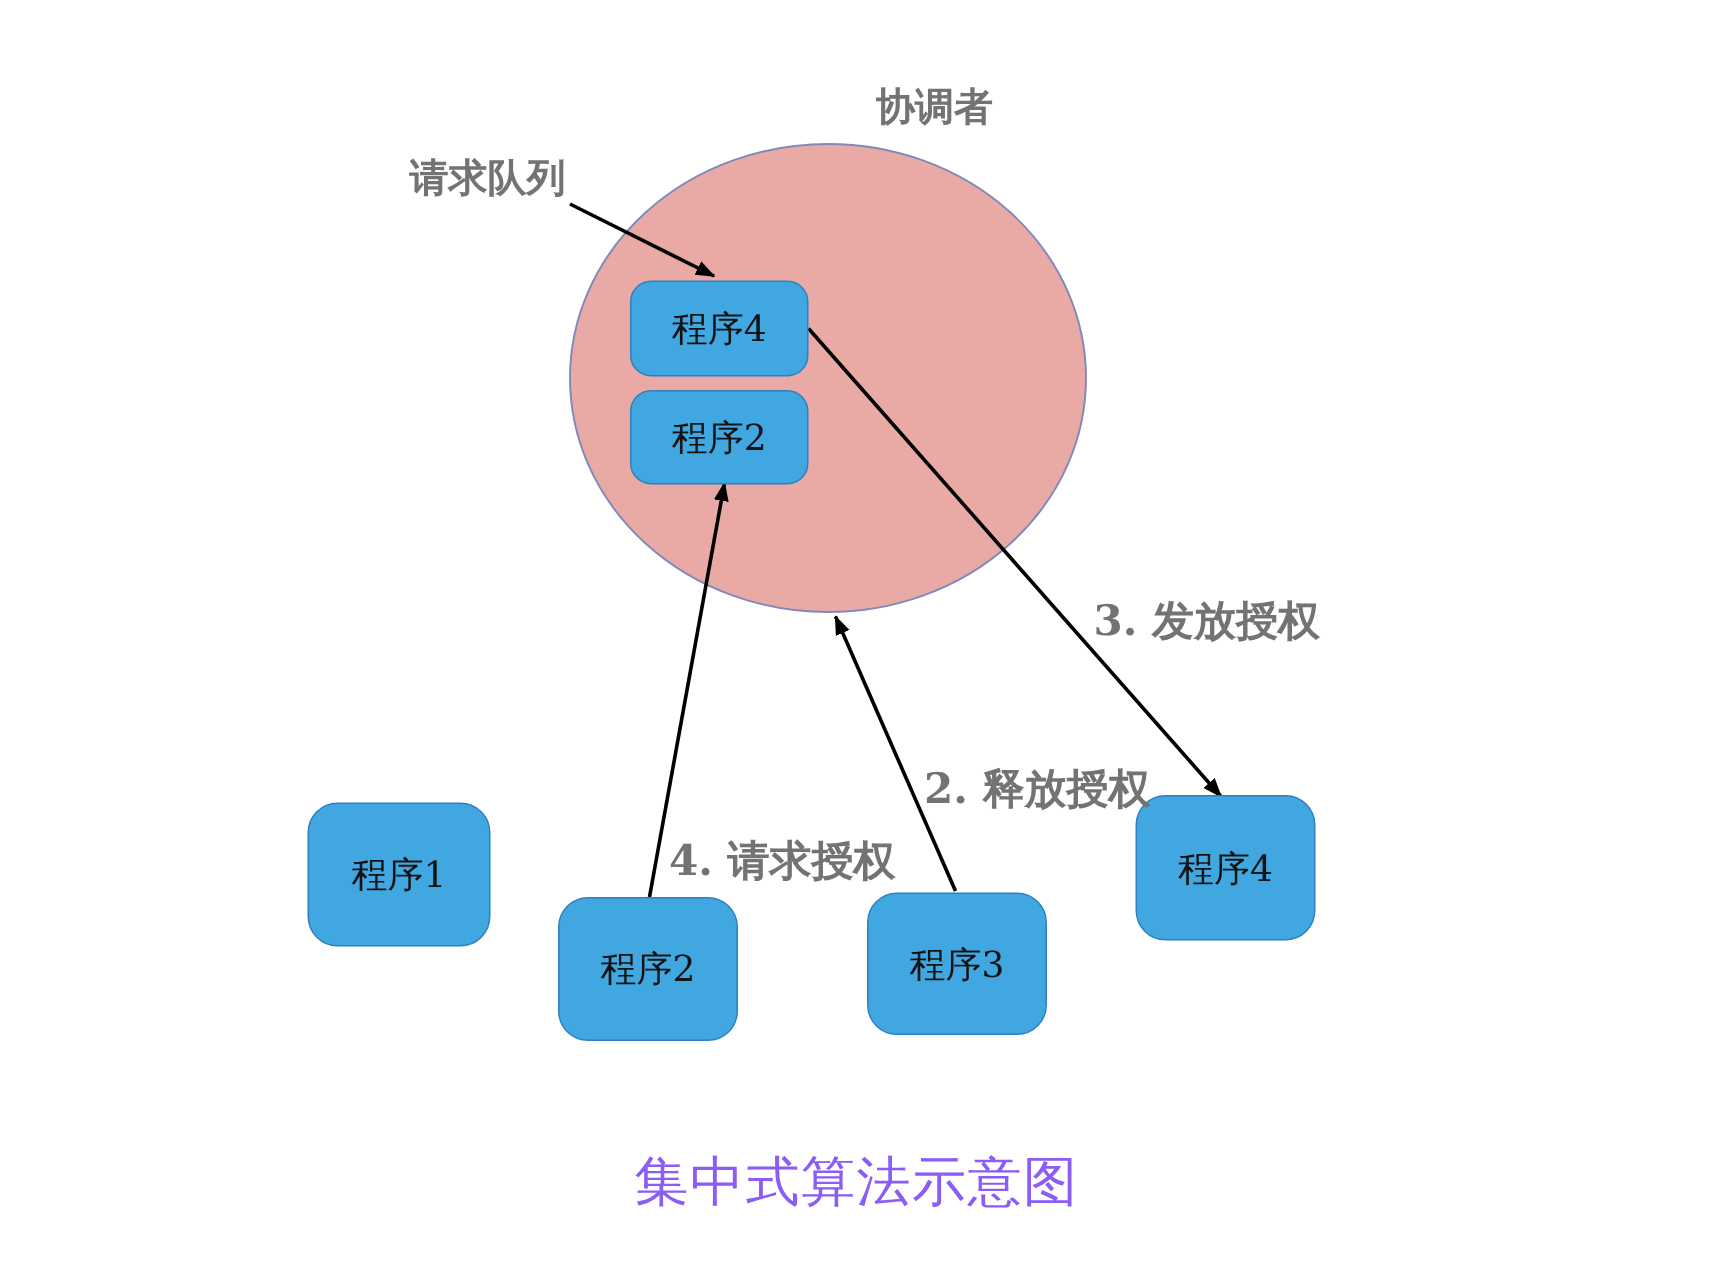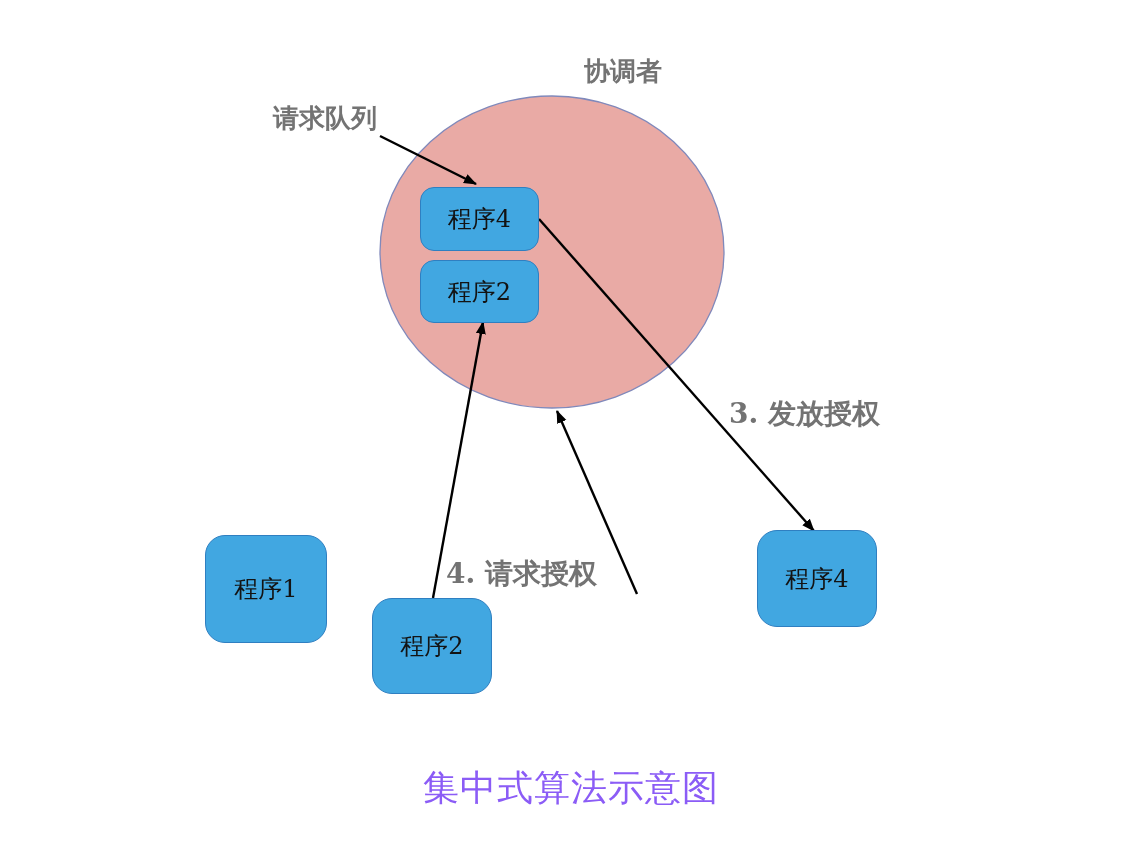--- a/index.html
+++ b/index.html
@@ -92,22 +92,24 @@
     <line x1="539" y1="219" x2="814" y2="531" stroke="#000000" stroke-width="2.4" marker-end="url(#arrowhead)"></line>
   </svg>
 
   <div class="diagram-label" style="left:584px; top:54px;">协调者</div>
 
   <div class="diagram-label" style="left:273px; top:101px;text-align:center;">请求队列</div>
 
   <div class="queue-box" style="left:420px; top:187px; width:119px; height:64px;">程序4</div>
   <div class="queue-box" style="left:420px; top:260px; width:119px; height:63px;">程序2</div>
 
-  <div class="proc-box" style="left:205px; top:535px; width:122px; height:108px;">程序1</div>
+  <div class="proc-box" style="left:205px; top:535px; width:122px; height:96px;">程序1</div>
   <div class="proc-box" style="left:372px; top:598px; width:120px; height:96px;">程序2</div>
+  <div class="proc-box" style="left:578px; top:595px; width:120px; height:95px;">程序3</div>
   <div class="proc-box" style="left:757px; top:530px; width:120px; height:97px;">程序4</div>
 
   <div class="flow-label" style="left:446px; top:555px;">4. 请求授权</div>
+  <div class="flow-label" style="left:616px; top:507px;">2. 释放授权</div>
   <div class="flow-label" style="left:729px; top:395px;">3. 发放授权</div>
 
   <div class="caption">集中式算法示意图</div>
 
 </div>
 
 </body></html>

